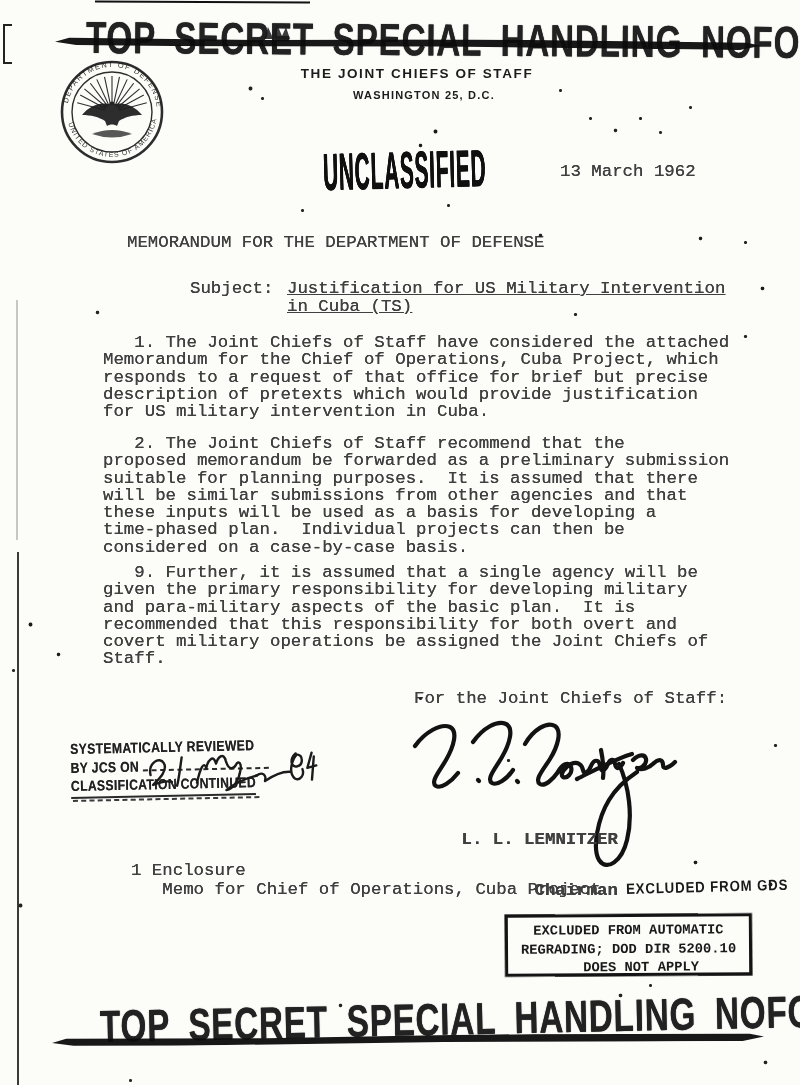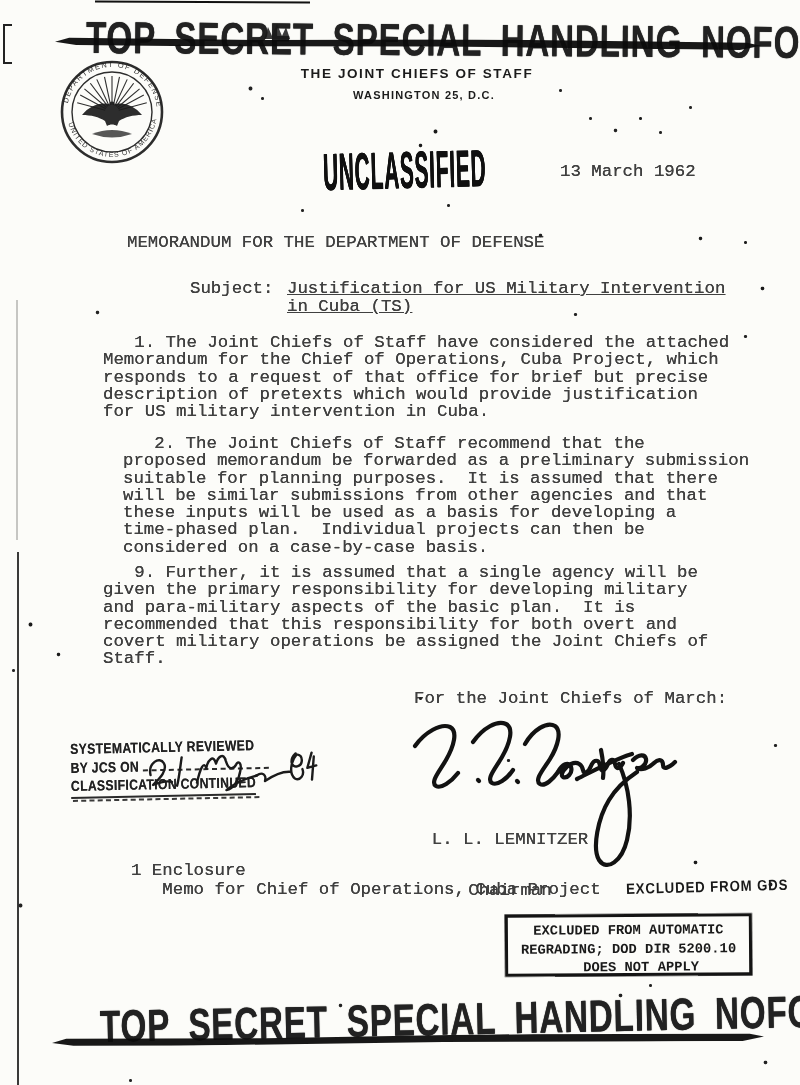--- a/index.html
+++ b/index.html
@@ -53,21 +53,21 @@
     font-size:15px;letter-spacing:1px;
     transform:rotate(-1.5deg) scaleX(.88);transform-origin:left center;white-space:nowrap;
   }
   .regrade-box{
     border:3px solid #141414;width:247px;height:62px;box-sizing:border-box;
     transform:rotate(-.4deg);text-align:center;padding-top:5px;
     font-family:"Liberation Mono", monospace;font-weight:bold;
     font-size:13.8px;line-height:18.5px;white-space:pre;color:#1a1a1a;
     box-shadow:0 0 0 .5px #555;
   }
-  .typed-name{width:216px;text-align:center;}
+  .typed-name{width:216px;text-align:right;font-weight:bold;}
   svg{display:block;}
 </style>
 </head>
 <body>
 
 <div class="abs" style="left:95px;top:1px;width:215px;height:2px;background:#111;transform:rotate(.2deg);"></div>
 <div class="abs" style="left:3px;top:24px;width:7px;height:36px;border-left:2.5px solid #222;border-top:2px solid #222;border-bottom:2px solid #222;"></div>
 
 <div class="abs banner" style="left:86px;top:15px;transform:rotate(.4deg) scaleX(.74);">TOP SECRET SPECIAL HANDLING NOFORN</div>
 <div class="abs strike" style="left:55px;top:39px;width:706px;transform:rotate(.35deg);"></div>
@@ -126,35 +126,35 @@
 
 <div class="abs tw" style="left:190px;top:280px;">Subject:</div>
 <div class="abs tw" style="left:287px;top:280px;line-height:17.6px;text-decoration:underline;">Justification for US Military Intervention
 in Cuba (TS)</div>
 
 <div class="abs tw" style="left:103px;top:334px;">   1. The Joint Chiefs of Staff have considered the attached
 Memorandum for the Chief of Operations, Cuba Project, which
 responds to a request of that office for brief but precise
 description of pretexts which would provide justification
 for US military intervention in Cuba.</div>
-<div class="abs tw" style="left:103px;top:435px;margin-left:20px;">   2. The Joint Chiefs of Staff recommend that the
+<div class="abs tw" style="left:103px;top:435px;">   2. The Joint Chiefs of Staff recommend that the
 proposed memorandum be forwarded as a preliminary submission
 suitable for planning purposes.  It is assumed that there
 will be similar submissions from other agencies and that
 these inputs will be used as a basis for developing a
 time-phased plan.  Individual projects can then be
 considered on a case-by-case basis.</div>
 <div class="abs tw" style="left:103px;top:564px;">   9. Further, it is assumed that a single agency will be
 given the primary responsibility for developing military
 and para-military aspects of the basic plan.  It is
 recommended that this responsibility for both overt and
 covert military operations be assigned the Joint Chiefs of
 Staff.</div>
 
-<div class="abs tw" style="left:414px;top:690px;">For the Joint Chiefs of March:</div>
+<div class="abs tw" style="left:414px;top:690px;">For the Joint Chiefs of Staff:</div>
 
 <svg class="abs" role="img" style="left:395px;top:700px;" width="320" height="185" viewBox="0 0 320 185" aria-label="L. L. Lemnitzer (signature)">
   <g stroke="#121212" stroke-width="4.2" fill="none" stroke-linecap="round" stroke-linejoin="round">
     <path d="M20 46 C30 32 46 23 55 27 C63 31 59 46 51 60 C44 72 35 82 41 86 C46 89 56 82 63 73"></path>
     <path d="M83 80 l 1 1"></path>
     <path d="M78 42 C88 28 102 20 111 24 C119 28 115 43 107 57 C100 69 91 79 97 83 C102 86 112 79 118 70"></path>
     <path d="M122 81 l 1 1"></path>
     <path d="M130 44 C138 30 152 21 160 26 C167 31 163 46 155 59 C148 70 139 80 145 84 C150 87 158 79 163 72"></path>
     <path d="M163 72 C167 64 174 61 176 67 C178 73 172 79 168 77 C165 75 169 67 176 64 C183 61 187 65 188 70 C189 75 193 73 196 66 C199 59 204 59 205 66 C206 73 210 71 213 64 C215 59 219 58 220 64 C221 70 225 69 228 63"></path>
     <path d="M206 50 C208 60 209 70 208 78"></path>

